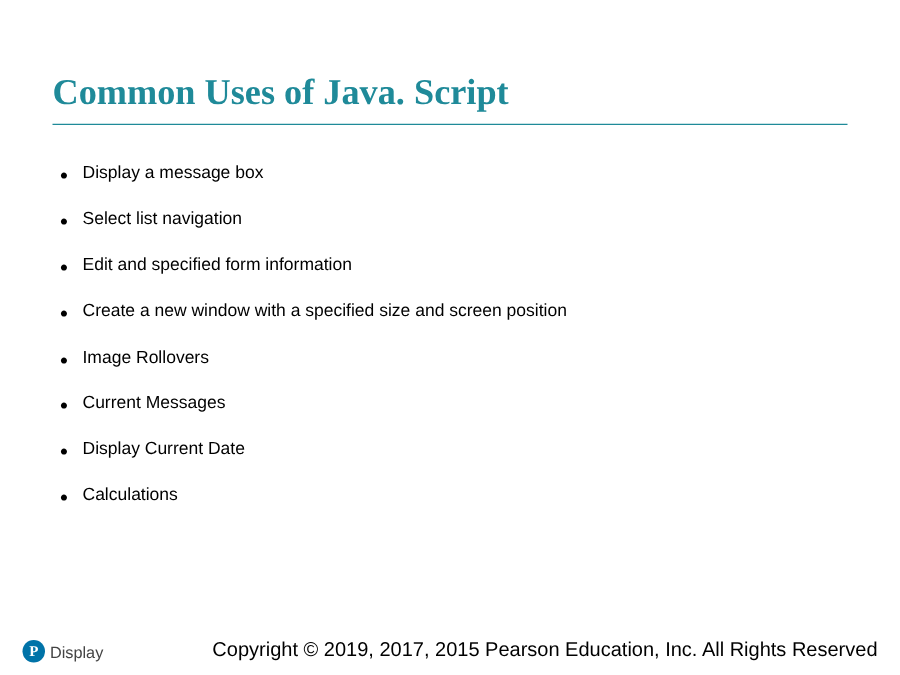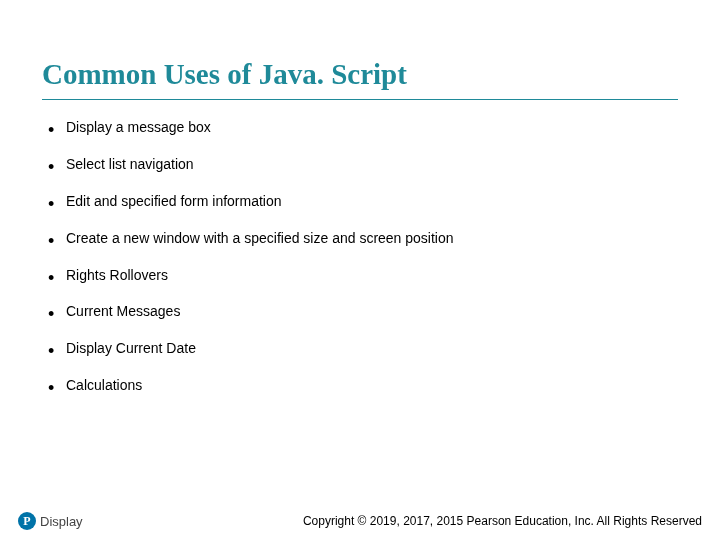--- a/index.html
+++ b/index.html
@@ -14,21 +14,21 @@
   .slide {
     padding: 58px 42px 0 42px;
   }
   .title {
     font-family: Georgia, 'Times New Roman', serif;
     font-weight: bold;
     font-size: 29px;
     color: #1f8a99;
     border-bottom: 1.5px solid #1f8a99;
     padding-bottom: 8px;
-    margin-bottom: 18px;
+    margin-bottom: 28px;
   }
   .bullets {
     list-style: none;
     padding-left: 6px;
   }
   .bullets li {
     font-size: 14px;
     color: #000000;
     line-height: 1.35;
     margin-bottom: 18px;
@@ -69,35 +69,35 @@
     color: #fff;
     font-weight: bold;
     font-size: 12px;
     font-family: Georgia, serif;
   }
   .logo-text {
     font-size: 13px;
     color: #444;
   }
   .copyright {
-    font-size: 12px;
+    font-size: 16px;
     color: #000;
   }
 </style>
 </head>
 <body>
 
 <div class="slide">
   <h1 class="title">Common Uses of Java. Script</h1>
   <ul class="bullets">
     <li>Display a message box</li>
     <li>Select list navigation</li>
     <li>Edit and specified form information</li>
     <li>Create a new window with a specified size and screen position</li>
-    <li>Rights Rollovers</li>
+    <li>Image Rollovers</li>
     <li>Current Messages</li>
     <li>Display Current Date</li>
     <li>Calculations</li>
   </ul>
 </div>
 
 <div class="footer">
   <div class="logo">
     <div class="logo-badge">P</div>
     <span class="logo-text">Display</span>

